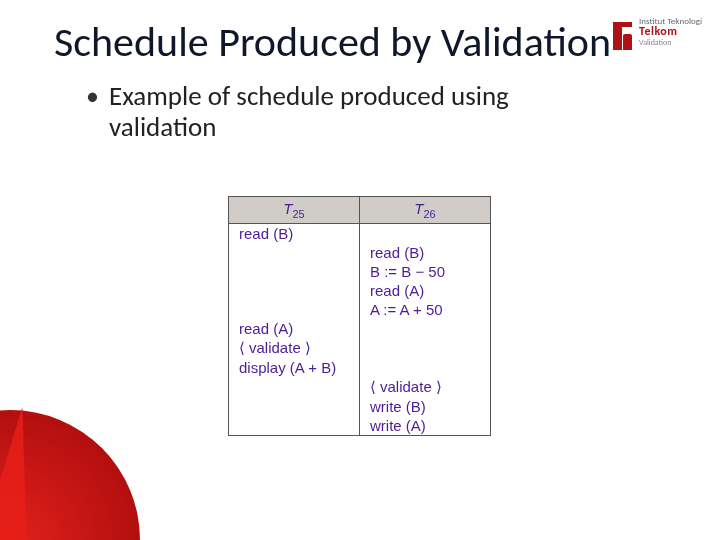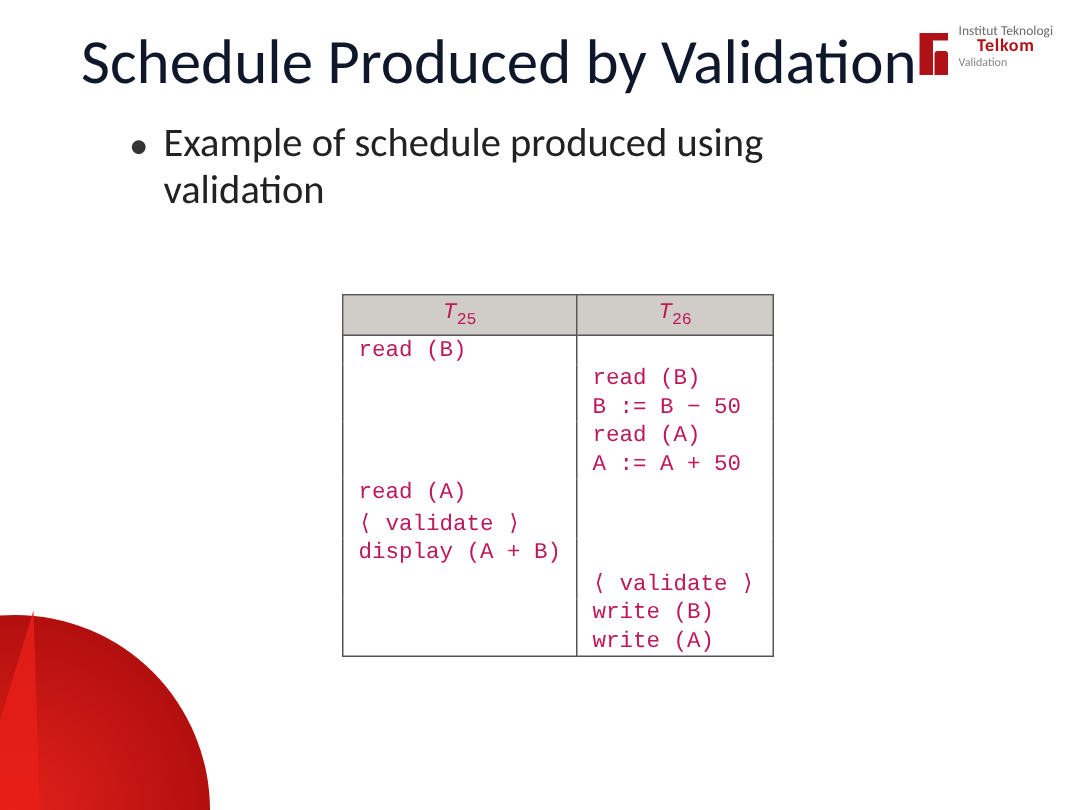--- a/index.html
+++ b/index.html
@@ -75,31 +75,31 @@
     width: 19px;
     height: 5px;
     background: #b01116;
   }
   .logo-text {
     font-size: 9px;
     line-height: 1.05;
     color: #6a6a6a;
   }
   .logo-text .line1 { font-weight: 400; }
-  .logo-text .line2 { font-weight: 700; color: #b01116; font-size: 12px; letter-spacing: 0.5px; text-align: center;}
+  .logo-text .line2 { font-weight: 700; color: #b01116; font-size: 12px; letter-spacing: 0.5px;}
   .logo-text .line3 { font-weight: 400; font-size: 8px; color: #888; }
 
   .schedule-table {
     position: absolute;
     top: 196px;
     left: 228px;
     border-collapse: collapse;
-    font-family: Liberation Mono, monospace;
+    font-family: Liberation Sans, sans-serif;
     font-size: 15px;
-    color: #be185d;
+    color: #4c1d95;
   }
   .schedule-table th {
     background: #d0cdc9;
     font-weight: 400;
     font-style: italic;
     padding: 3px 4px;
     border: 1px solid #555;
     border-bottom: 1px solid #555;
   }
   .schedule-table th .sub {

